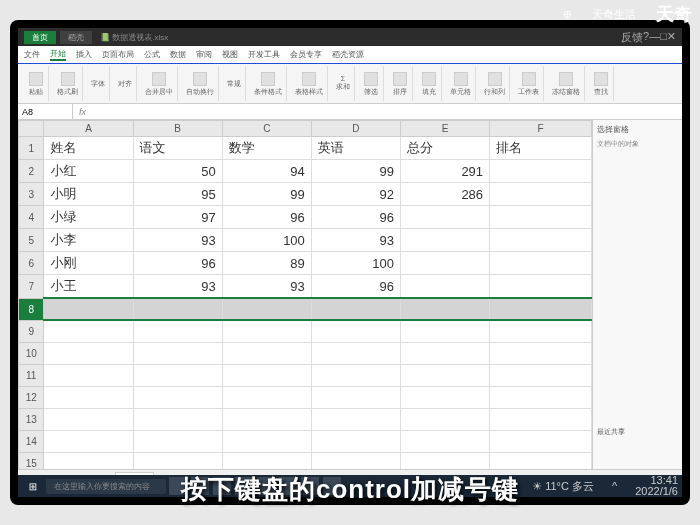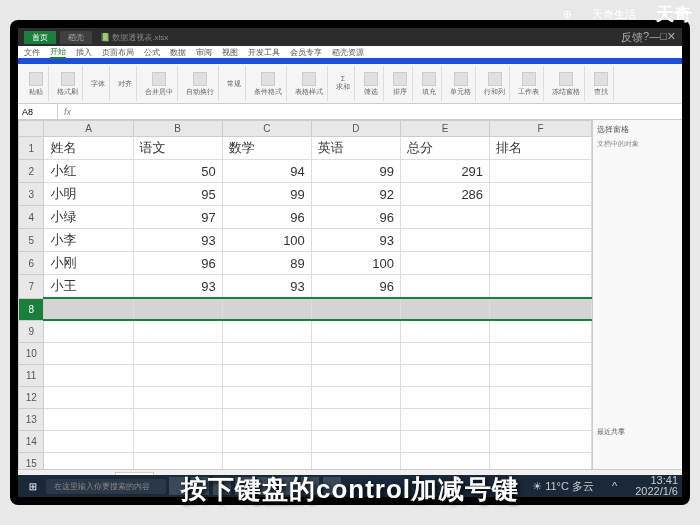--- a/index.html
+++ b/index.html
@@ -6,28 +6,28 @@
 body{width:700px;height:525px;background:#e8e8e8;overflow:hidden;position:relative}
 .monitor{position:absolute;top:20px;left:10px;width:680px;height:485px;background:#000;border-radius:8px;padding:8px}
 .screen{width:100%;height:100%;background:#fff;position:relative;overflow:hidden}
 .watermark{position:absolute;top:2px;right:8px;color:#fff;font-size:11px;z-index:100;display:flex;align-items:center;gap:20px}
 .watermark-cn{font-size:18px;font-weight:bold}
 .titlebar{height:18px;background:#2c2c2c;display:flex;align-items:center;padding:0 6px;color:#aaa;font-size:8px}
 .tab{background:#1a7f3c;color:#fff;padding:1px 8px;margin-right:4px;font-size:8px}
 .tab2{background:#404040;padding:1px 8px;font-size:8px}
 .filename{color:#888;margin-left:8px;font-size:8px}
 .titlebar-right{margin-left:auto;display:flex;gap:0;font-size:11px}
-.ribbon-tabs{height:18px;background:#fff;border-bottom:6px solid #1d4ed8;display:flex;align-items:center;padding:0 6px;font-size:8px;color:#555;gap:10px}
+.ribbon-tabs{height:18px;background:#fff;border-bottom:1px solid #1d4ed8;display:flex;align-items:center;padding:0 6px;font-size:8px;color:#555;gap:10px}
 .ribbon-tab{cursor:pointer}
 .ribbon-tab.active{color:#1a7f3c;border-bottom:2px solid #1a7f3c}
 .ribbon{height:40px;background:#f5f5f5;border-bottom:1px solid #ccc;display:flex;align-items:center;padding:2px 6px;gap:4px;font-size:7px;color:#666}
 .ribbon-group{display:flex;flex-direction:column;align-items:center;padding:0 4px;border-right:1px solid #ddd;height:100%;justify-content:center}
 .ribbon-btn{width:14px;height:14px;background:#e0e0e0;border:1px solid #ccc;margin:1px}
 .formula-bar{height:16px;background:#fff;border-bottom:1px solid #ccc;display:flex;align-items:center;font-size:9px}
-.name-box{width:40px;border-right:1px solid #ccc;padding:0 4px;height:100%;display:flex;align-items:center}
+.name-box{width:55px;border-right:1px solid #ccc;padding:0 4px;height:100%;display:flex;align-items:center}
 .fx{padding:0 6px;color:#888;font-style:italic}
 .main{display:flex;height:calc(100% - 92px - 28px)}
 .sheet-area{flex:1;overflow:hidden;position:relative}
 .side-panel{width:90px;background:#f8f8f8;border-left:1px solid #ccc;padding:4px;font-size:8px;color:#555}
 .side-title{font-size:8px;margin-bottom:4px}
 table{border-collapse:collapse;width:100%;font-size:12px}
 .col-hdr{background:#e8e8e8;border:1px solid #ccc;text-align:center;font-size:10px;color:#555;height:16px;font-weight:normal}
 .row-hdr{background:#e8e8e8;border:1px solid #ccc;text-align:center;font-size:10px;color:#555;width:20px;font-weight:normal}
 .row-hdr.sel{background:#1a7f3c;color:#fff}
 td{border:1px solid #ddd;padding:2px 6px;height:22px;font-size:13px;color:#333}

